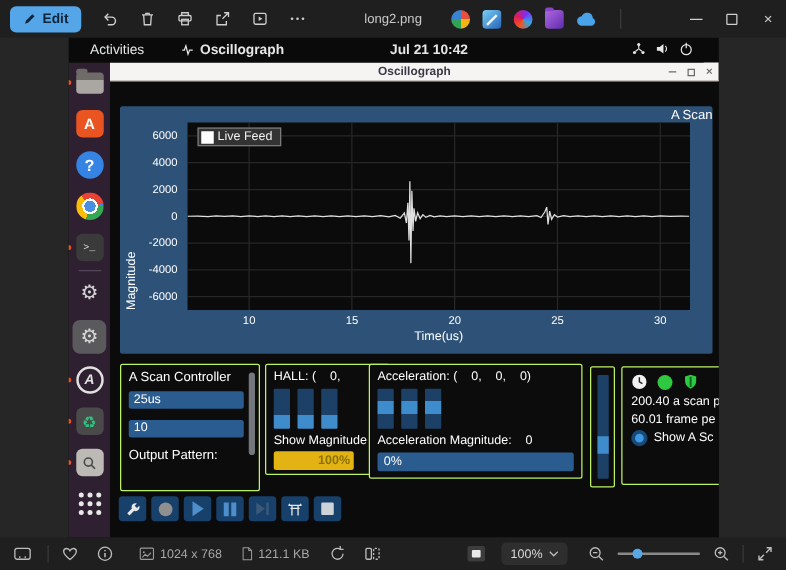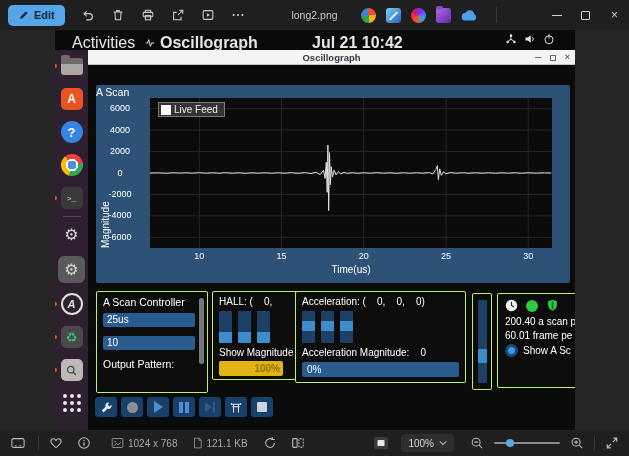--- a/index.html
+++ b/index.html
@@ -21,21 +21,21 @@
   .ic-pfolder:before{content:"";position:absolute;top:-2px;left:0;width:7px;height:3px;border-radius:2px 2px 0 0;background:#8a46c9}
   .wctl{position:absolute;right:0;top:0;height:30px;display:flex}
   .wc{width:29px;height:30px;display:flex;align-items:center;justify-content:center;color:#cfcfcf;background:none;border:none;font-size:12px;cursor:pointer}
   .wc .sq{width:9px;height:9px;border:1px solid #cfcfcf;border-radius:1px}
   .wc .mn{width:10px;height:1px;background:#cfcfcf}
   .tsep{width:1px;height:16px;background:#3a3a3a;margin-left:8px}
   
   .canvas{position:absolute;top:30px;left:0;right:0;bottom:26px;background:#262626}
   .shot{position:absolute;left:55px;top:0;width:520px;height:400px;overflow:hidden;background:#0a0a0a}
   
-  .gtop{position:absolute;top:0;left:0;right:12px;height:20px;background:#0a0a0a;color:#e6e6e6;font-size:16px;z-index:4}
+  .gtop{position:absolute;top:0;left:0;right:12px;height:20px;background:#0a0a0a;color:#e6e6e6;font-size:11px;z-index:4}
   .gact{position:absolute;left:17px;top:4px}
   .gapp{position:absolute;left:90px;top:4px;display:flex;align-items:center;gap:5px;font-weight:bold}
   .gclock{position:absolute;left:257px;top:4px;font-weight:bold}
   .gstat{position:absolute;right:8px;top:3px;display:flex;align-items:center;gap:7px;color:#e6e6e6}
   
   .dock{position:absolute;left:0;top:20px;bottom:0;width:33px;background:#2e2031;display:flex;flex-direction:column;align-items:center;padding-top:4px;gap:9px;z-index:3}
   .ditem{position:relative;width:24px;height:24px;display:flex;align-items:center;justify-content:center;flex:none}
   .dot{position:absolute;left:-7px;top:50%;width:4px;height:4px;margin-top:-2px;border-radius:50%;background:#e95420}
   .dsq{width:22px;height:22px;border-radius:5px;display:flex;align-items:center;justify-content:center}
   .dfol{background:linear-gradient(#6f6b68 0 35%,#aaa6a2 35%);border-radius:3px;width:22px;height:17px;position:relative}
@@ -54,26 +54,26 @@
   .dgrid span{width:4px;height:4px;border-radius:50%;background:#e8e8e8}
   
   .owin{position:absolute;left:33px;top:20px;right:0;bottom:0;background:#0b0b0b;z-index:1}
   .otb{height:15px;background:#f5f4f3;border-bottom:1px solid #c9c5c1;display:flex;align-items:center;justify-content:center;color:#3d3846;font-size:9.5px;font-weight:bold;position:relative}
   .octl{position:absolute;right:5px;top:0;height:15px;display:flex;gap:9px;align-items:center;color:#6d6a66}
   .octl .mn2{width:6px;height:1px;background:#6d6a66}
   .octl .sq2{width:6px;height:6px;border:1px solid #6d6a66}
   .octl .x2{font-size:9px;line-height:1}
   
   .chart{position:absolute;left:41px;top:55px;width:474px;height:198px;background:#2e5277;border-radius:2px;z-index:2;color:#fff}
-  .atitle{position:absolute;top:1px;left:0;right:0;text-align:left;font-size:10.5px}
+  .atitle{position:absolute;top:1px;left:0;right:0;text-align:right;font-size:10.5px}
   .plot{position:absolute;left:54px;top:13px;width:402px;height:150px;background:#0b0b0b}
   .legend{position:absolute;left:62px;top:17px;display:flex;align-items:center;gap:3px;background:#333;border:1px solid #7a7a7a;padding:1px 6px 1px 2px;z-index:2}
   .legend .cb{width:10px;height:10px;background:#fff;flex:none}
   .legend .lt{font-size:10px;color:#f0f0f0}
-  .yticks .yt{position:absolute;right:428px;width:44px;text-align:center;font-size:9px;color:#fff}
+  .yticks .yt{position:absolute;right:428px;width:44px;text-align:right;font-size:9px;color:#fff}
   .xt{position:absolute;top:166px;width:24px;text-align:center;font-size:9px;color:#fff}
   .tlabel{position:absolute;top:179px;left:54px;width:402px;text-align:center;font-size:10px}
   .maglabel{position:absolute;left:4px;top:13px;height:150px;display:flex;align-items:center;writing-mode:vertical-rl;transform:rotate(180deg);font-size:10px}
   
   .panel{position:absolute;background:#0c0c0c;border:1px solid #bef264;border-radius:2px;color:#fff;overflow:hidden;z-index:2}
   .p1{left:41px;top:261px;width:112px;height:102px;padding:4px 6px}
   .p1 .ph{font-size:10.5px;margin-bottom:5px}
   .field{width:92px;height:14px;background:#2b5c8f;border-radius:2px;font-size:10px;line-height:14px;padding-left:4px;margin-bottom:9px}
   .p1 .opl{font-size:10.5px;margin:-1px 0 4px}
   .sbar1{position:absolute;right:3px;top:6px;width:5px;height:66px;background:#74787d;border-radius:3px}

